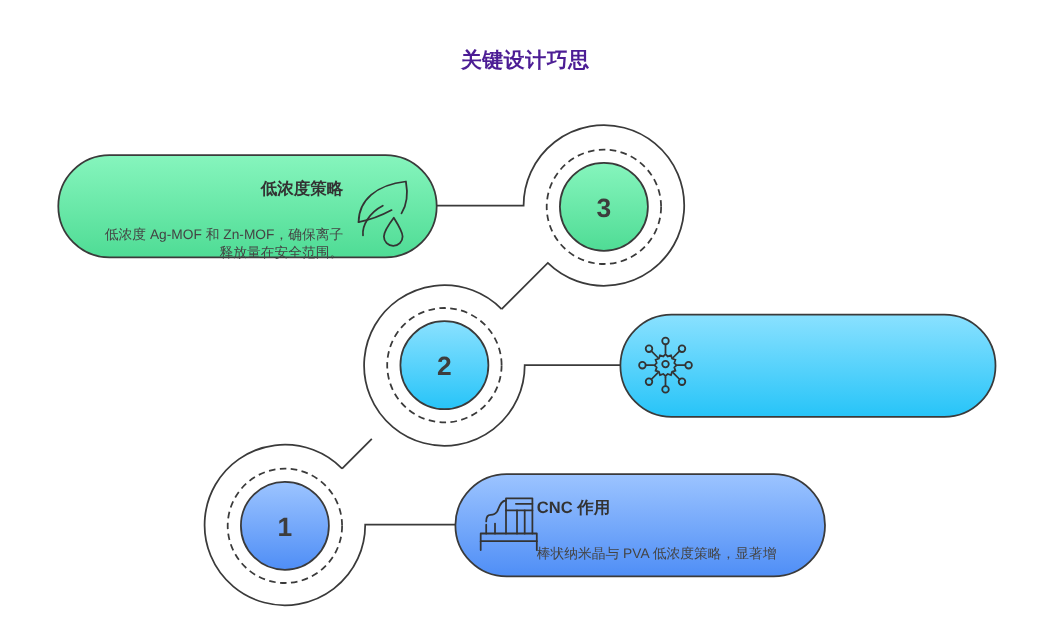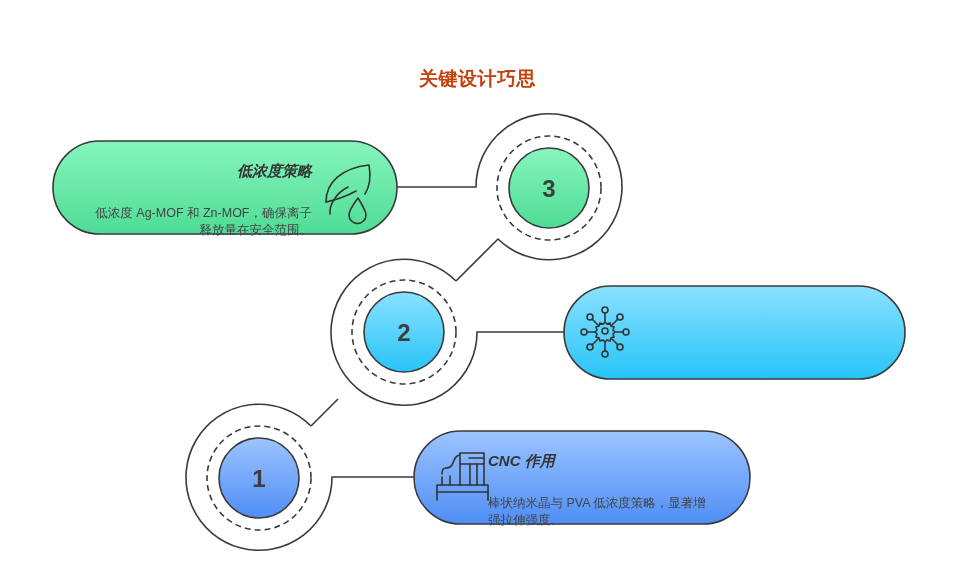--- a/index.html
+++ b/index.html
@@ -1,22 +1,22 @@
 <!DOCTYPE html>
 <html><head>
 <meta charset="utf-8">
 <style>
   html, body { margin:0; padding:0; background:#ffffff; }
   body { width:955px; height:581px; position:relative; overflow:hidden;
          font-family:"Liberation Sans","DejaVu Sans",sans-serif; color:#3a3a3a; }
   #diagram { position:absolute; left:0; top:0; }
   .title { position:absolute; left:0; top:42px; width:955px; text-align:center;
-           font-size:19px; font-weight:bold; color:#c2410c; letter-spacing:0.5px;margin-top:24px; }
+           font-size:19px; font-weight:bold; color:#4c1d95; letter-spacing:0.5px; }
   .pill-text { position:absolute; }
-  .pill-title { font-size:15px; font-weight:bold; color:#333;font-style:italic; }
+  .pill-title { font-size:15px; font-weight:bold; color:#333; }
   .pill-desc { font-size:12.5px; color:#444; line-height:17px; margin-top:24px; }
   .num { font-size:24px; font-weight:bold; fill:#3d3d3d; font-family:"Liberation Sans","DejaVu Sans",sans-serif; }
 </style>
 </head>
 <body>
 
 <div class="title">关键设计巧思</div>
 
 <svg id="diagram" width="955" height="581" viewBox="0 0 955 581">
   <defs>
@@ -115,15 +115,14 @@
   </div>
 </div>
 
 <div class="pill-text" style="left:645px; top:307px; width:250px;">
 </div>
 
 <div class="pill-text" style="left:488px; top:452px; width:240px;">
   <div class="pill-title">CNC 作用</div>
   <div class="pill-desc">
     <div>棒状纳米晶与 PVA 低浓度策略，显著增</div>
-    <div>强拉伸强度。</div>
   </div>
 </div>
 
 </body></html>

